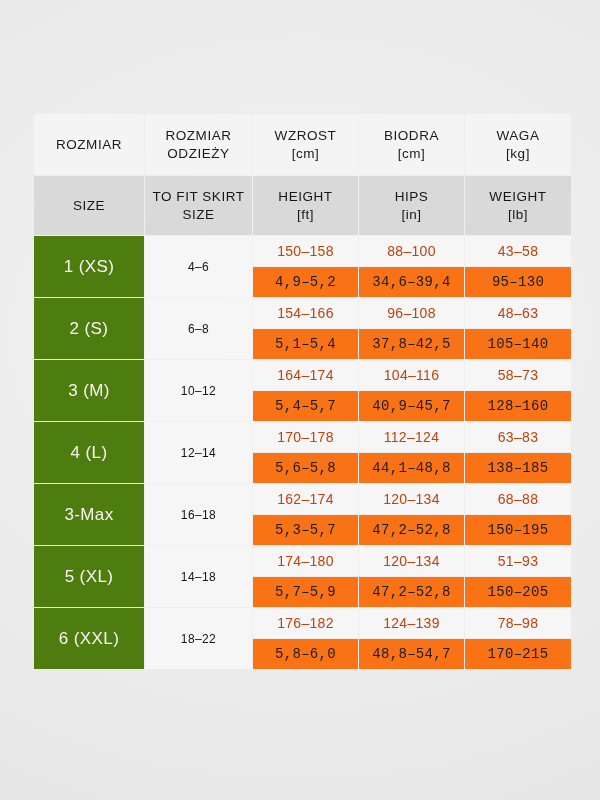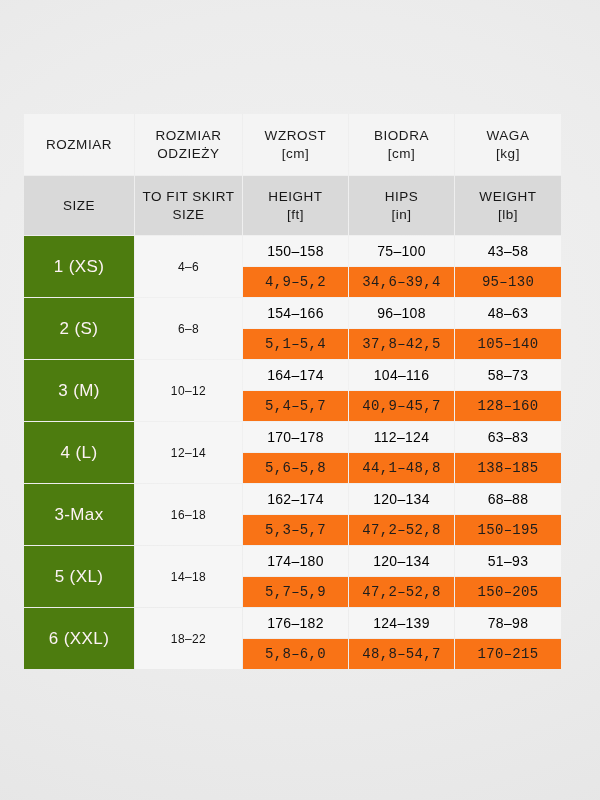--- a/index.html
+++ b/index.html
@@ -11,21 +11,21 @@
     width: 600px;
     height: 800px;
     overflow: hidden;
     font-family: "Liberation Sans", sans-serif;
     background:
       radial-gradient(ellipse 150% 90% at 50% 42%, #f2f2f2 0%, #ececec 45%, #e6e6e6 75%, #e3e3e3 100%);
   }
 
   #chart-wrap {
     position: absolute;
-    left: 23px;
+    left: 33px;
     top: 113px;
     width: 533px;
   }
 
   table.size-table {
     border-collapse: separate;
     border-spacing: 1px 1px;
     width: 533px;
     table-layout: fixed;
   }
@@ -86,21 +86,21 @@
   }
 
   
   td.m-cell {
     height: 30px;
     font-size: 14px;
     letter-spacing: 0.3px;
   }
   td.m-metric {
     background: #f6f6f6;
-    color: #000000;
+    color: #c2410c;
     font-weight: normal;
   }
   td.m-imperial {
     background: #f97316;
     color: #1d1d1d;
     font-weight: bold;
     font-family: Liberation Mono, monospace;
   }
 </style>
 </head>
@@ -158,21 +158,21 @@
         <td>
           <span>WEIGHT</span><br>
           <span>[lb]</span>
         </td>
       </tr>
 
     <tr>
           <td class="size-cell" rowspan="2">1 (XS)</td>
           <td class="skirt-cell" rowspan="2">4–6</td>
           <td class="m-cell m-metric">150–158</td>
-          <td class="m-cell m-metric">75–100</td>
+          <td class="m-cell m-metric">88–100</td>
           <td class="m-cell m-metric">43–58</td>
         </tr>
         <tr>
           <td class="m-cell m-imperial">4,9–5,2</td>
           <td class="m-cell m-imperial">34,6–39,4</td>
           <td class="m-cell m-imperial">95–130</td>
         </tr>
         <tr>
           <td class="size-cell" rowspan="2">2 (S)</td>
           <td class="skirt-cell" rowspan="2">6–8</td>

